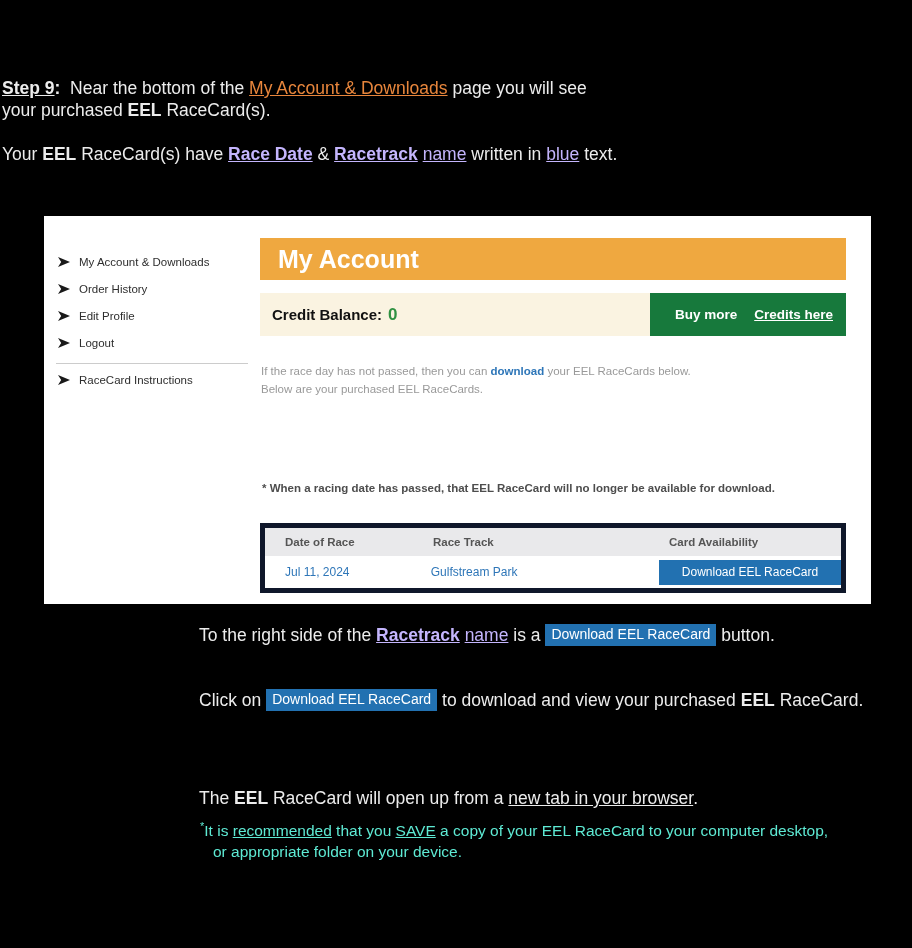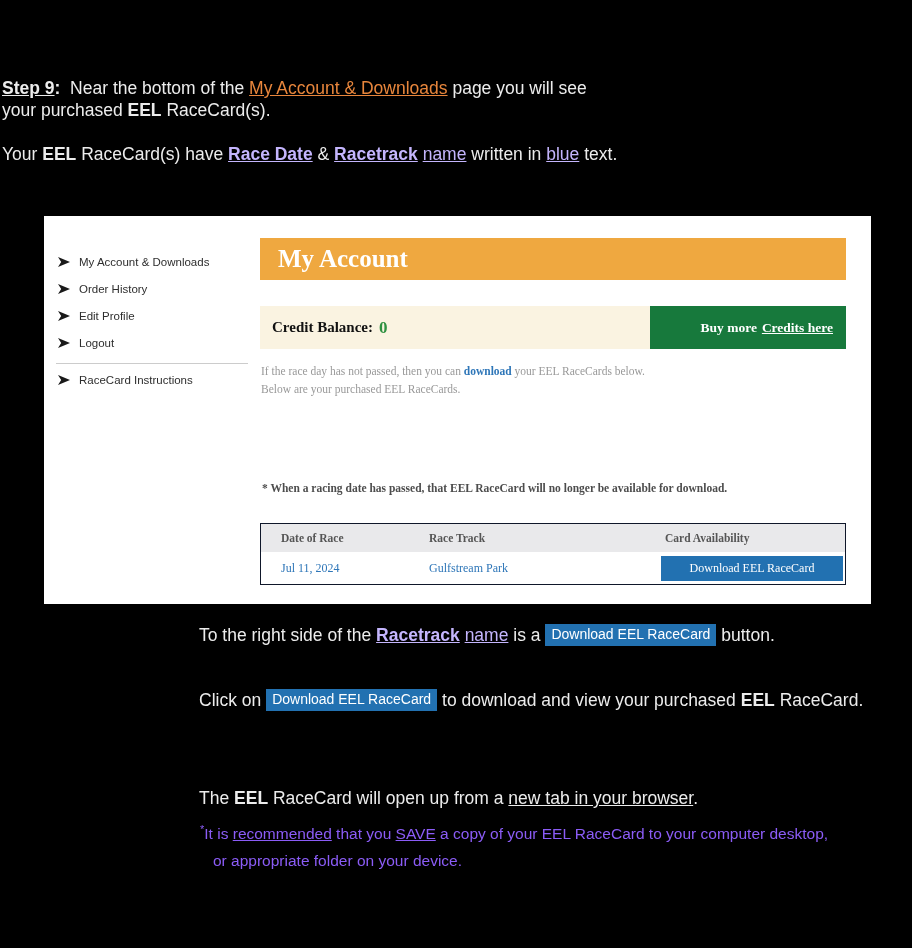--- a/index.html
+++ b/index.html
@@ -35,57 +35,56 @@
     position:absolute; left:14px;
     display:flex; align-items:center; gap:9px;
     font-size:11.5px; color:#2e2e2e;
     cursor:default; white-space:nowrap;
   }
   .side-item svg { flex:0 0 auto; }
   .side-divider {
     position:absolute; left:12px; top:147px; width:192px;
     border-top:1px solid #ccc;
   }
-  .main-col { position:absolute; left:216px; top:0; width:586px; height:360px;font-family:Liberation Serif, serif; }
+  .main-col { position:absolute; left:216px; top:0; width:586px; height:360px; }
   .hdr {
     position:absolute; left:0; top:22px; width:586px; height:42px;
     background:#efa840; color:#fff;
     font-size:25px; font-weight:bold;
     line-height:42px; padding-left:18px;
   }
   .credit-strip {
     position:absolute; left:0; top:77px; width:586px; height:43px;
     display:flex;
-    margin-top:13px;
   }
   .credit-left {
     flex:1; background:#faf3e1;
     display:flex; align-items:center; padding-left:12px;
     font-size:15px; font-weight:bold; color:#111;
   }
   .credit-zero { color:#2f9141; font-size:17px; margin-left:6px; font-weight:bold; }
   .credit-btn {
     width:196px; background:#17793c; color:#fff;
     display:flex; align-items:center; justify-content:flex-end;
     padding-right:13px; font-size:13.5px; font-weight:bold;
-    white-space:nowrap; cursor:pointer;
+    white-space:nowrap; cursor:pointer;gap:12px;
   }
   .credit-btn .u { margin-left:5px; }
   .desc { position:absolute; left:1px; top:146px; font-size:11.5px; line-height:18px; color:#999; white-space:nowrap; }
   .desc .dl { color:#2e76b8; font-weight:bold; }
   .dl-banner {
     position:absolute; left:0; top:202px; width:586px; height:44px;
     background:#efa840; color:#2d72b5;
     font-size:25px; font-weight:bold;
     display:flex; align-items:center; justify-content:center;
   }
   .note { position:absolute; left:2px; top:266px; font-size:11.5px; font-weight:bold; color:#4d4d4d; white-space:nowrap; }
   .tbl {
     position:absolute; left:0; top:307px; width:586px;
-    border:1px solid #0f172a; background:#fff;
+    border:5px solid #0f172a; background:#fff;
   }
   .tbl-head {
     display:flex; height:28px; align-items:center;
     background:#e9e9eb; font-size:11.5px; font-weight:bold; color:#555;
   }
   .tbl-row {
     display:flex; height:32px; align-items:center;
     background:#fff; font-size:12px; color:#2e76b8;
   }
   .c1 { width:148px; padding-left:20px; }
@@ -94,21 +93,21 @@
   .c3btn { flex:1; padding-left:16px; }
   .row-btn {
     width:182px; height:25px;
     background:#2271b1; color:#fff;
     font-size:12px; border:none;
     display:flex; align-items:center; justify-content:center;
     cursor:pointer; white-space:nowrap;
   }
 
   
-  .smallcap { font-size:15.5px; line-height:27px; color:#8b5cf6; }
+  .smallcap { font-size:15.5px; line-height:21px; color:#5eead4; }
   .star { font-size:11px; vertical-align:6px; }
 </style>
 </head>
 <body>
 
 <div class="abs cap" style="left:2px; top:78px;">
   <div>
     <span class="b u">Step 9</span><span class="b">:</span>&nbsp;
     <span>Near the bottom of the</span>
     <span class="orange-link">My Account &amp; Downloads</span>

